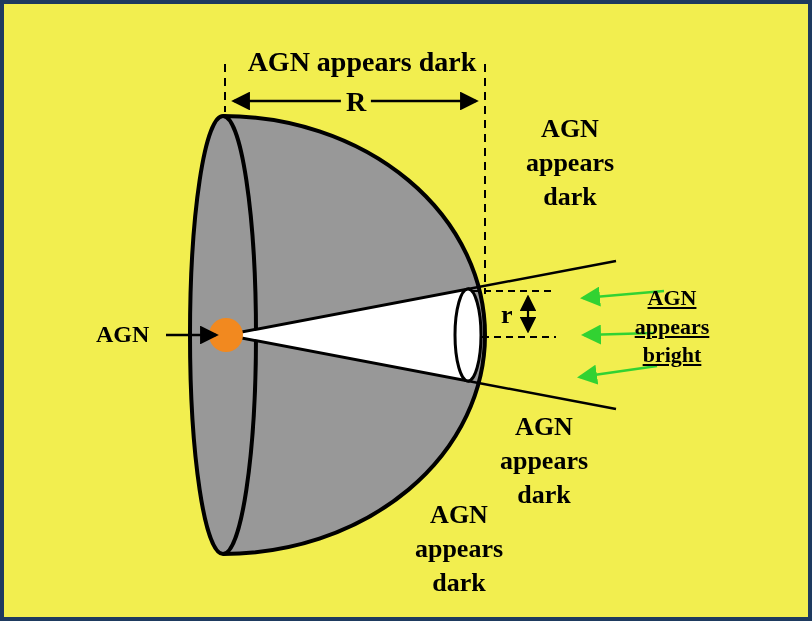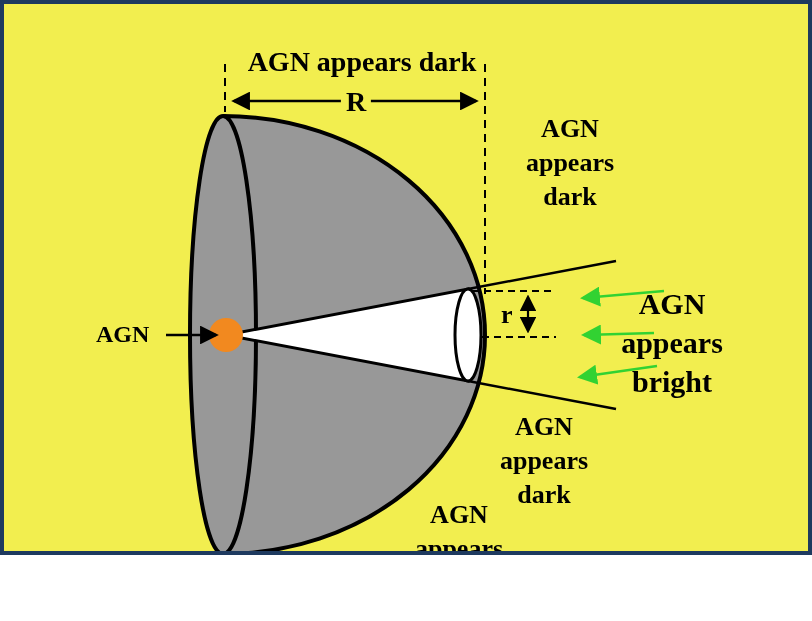--- a/index.html
+++ b/index.html
@@ -1,20 +1,20 @@
 <!DOCTYPE html>
 <html><head>
 <meta charset="utf-8">
 <style>
   html, body { margin: 0; padding: 0; background: #ffffff; }
   body { font-family: "Liberation Serif", serif; }
   #canvas {
     position: relative;
     width: 812px;
-    height: 555px;
+    height: 621px;
     box-sizing: border-box;
     background: #F2EE4F;
     border: 4px solid #1E3A5F;
     overflow: hidden;
   }
   #art { position: absolute; left: 0; top: 0; }
   .lbl {
     position: absolute;
     font-weight: 700;
     color: #000000;
@@ -71,19 +71,19 @@
   <div class="lbl nowrap" style="left:358px; top:40px; transform:translateX(-50%); font-size:28px;">AGN appears dark</div>
 
   <div class="lbl" style="left:352px; top:80px; transform:translateX(-50%); font-size:28px; background:#F2EE4F; padding:0 5px;">R</div>
 
   <div class="lbl" style="left:566px; top:108px; transform:translateX(-50%); width:115px; font-size:26px;">AGN appears dark</div>
 
   <div class="lbl nowrap" style="left:92px; top:315px; font-size:24px;">AGN</div>
 
   <div class="lbl" style="left:497px; top:294px; font-size:26px;">r</div>
 
-  <div class="lbl" style="left:668px; top:280px; transform:translateX(-50%); width:115px; font-size:30px;">AGN appears bright</div>
+  <div class="lbl" style="left:668px; top:280px; transform:translateX(-50%); width:115px; font-size:22px;text-decoration:underline;">AGN appears bright</div>
 
   <div class="lbl" style="left:540px; top:406px; transform:translateX(-50%); width:115px; font-size:26px;">AGN appears dark</div>
 
   <div class="lbl" style="left:455px; top:494px; transform:translateX(-50%); width:115px; font-size:26px;">AGN appears dark</div>
 
 </div>
 
 </body></html>

